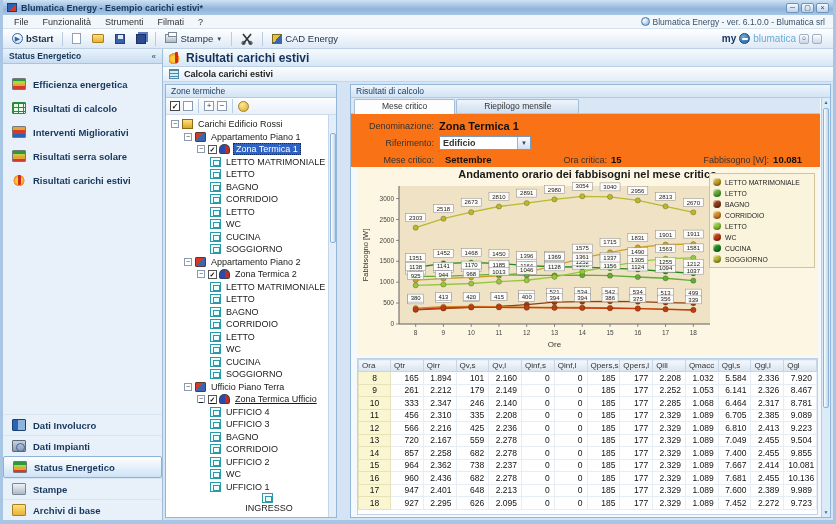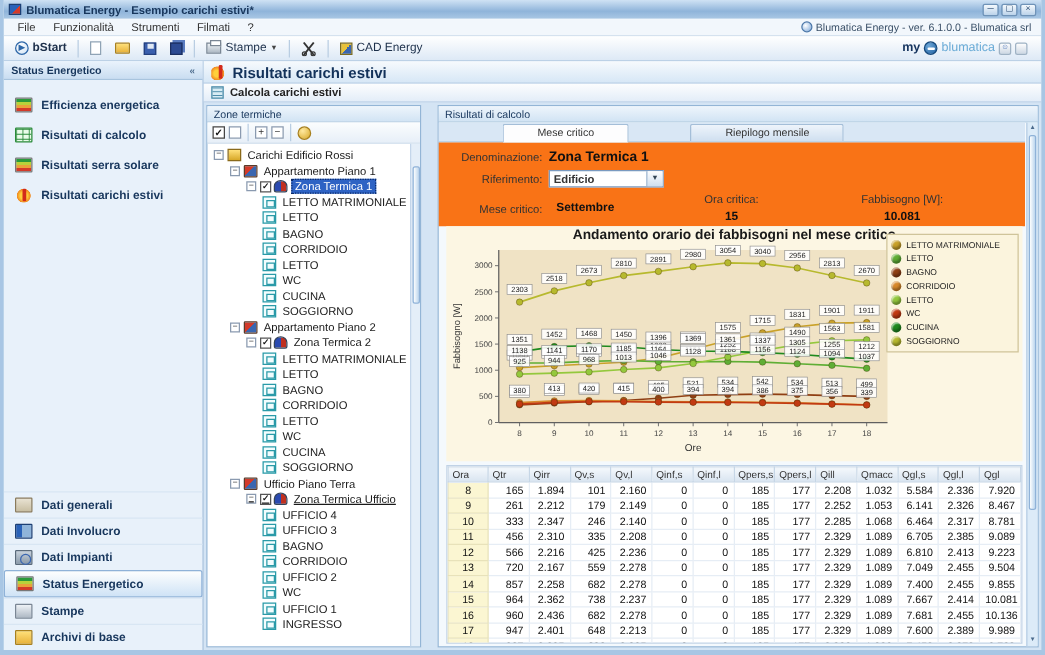--- a/index.html
+++ b/index.html
@@ -92,32 +92,32 @@
   .node-label.selected{background:#2e63c4;color:#fff;border:1px dotted #0a2a6a;}
   .tree-scroll{width:8px;background:#e4eef8;border-left:1px solid #c4d6ea;position:relative;flex:0 0 auto;}
   .tree-thumb{position:absolute;left:1px;top:18px;width:6px;height:110px;background:linear-gradient(90deg,#fdfefe,#bcd6ee);border:1px solid #8fb2d8;border-radius:2px;}
   
   .results-panel{flex:1;background:#f4f9fd;border:1px solid #93b5d6;display:flex;flex-direction:column;min-width:0;position:relative;}
   .results-body{flex:1;display:flex;flex-direction:column;min-height:0;padding-right:10px;}
   .rp-scroll{position:absolute;right:0;top:13px;bottom:0;width:9px;background:#dcebf8;border-left:1px solid #b6cde4;}
   .rp-thumb{position:absolute;left:1px;top:10px;width:6px;height:300px;background:linear-gradient(90deg,#fdfefe,#bcd6ee);border:1px solid #8fb2d8;border-radius:2px;}
   .rp-arrow{position:absolute;left:0;width:8px;height:9px;font-size:5px;text-align:center;line-height:9px;color:#4a6a8c;}
   .tabs{height:16px;background:#d9e7f5;border-bottom:1px solid #b2cbe2;display:flex;align-items:flex-end;gap:1px;padding:2px 3px 0;flex:0 0 auto;}
-  .tab{font-size:8.5px;color:#333;padding:1px 27px 2px;background:linear-gradient(#eef4fb,#cfdff0);border:1px solid #a4bed8;border-bottom:none;border-radius:2px 2px 0 0;margin-left:48px;}
+  .tab{font-size:8.5px;color:#333;padding:1px 27px 2px;background:linear-gradient(#eef4fb,#cfdff0);border:1px solid #a4bed8;border-bottom:none;border-radius:2px 2px 0 0;}
   .tab.active{background:#fdfdfe;position:relative;top:1px;padding-bottom:3px;}
   .fields{padding:6px 4px 2px 10px;font-size:9px;color:#333;flex:0 0 auto;background:#f97316;}
   .frow{display:flex;align-items:center;margin-bottom:4px;}
   .flabel{width:78px;text-align:right;padding-right:5px;flex:0 0 auto;color:#333;}
   .fvalue-big{font-size:11px;font-weight:bold;color:#111;}
   .fvalue-bold{font-size:9.5px;font-weight:bold;color:#111;}
   .dropdown{width:92px;height:14px;border:1px solid #7a9ac0;background:#fff;display:flex;align-items:center;}
   .dropdown .dval{flex:1;font-size:9px;font-weight:bold;padding-left:3px;}
   .dbtn{width:13px;height:100%;background:linear-gradient(#fdfdfe,#cfdff0);border-left:1px solid #9ab4d0;font-size:6px;text-align:center;line-height:12px;color:#345;}
   .frow3{display:flex;align-items:center;gap:6px;}
-  .fgroup{display:flex;align-items:center;gap:4px;flex-direction:column;}
+  .fgroup{display:flex;align-items:center;gap:4px;}
   .fgroup .flabel2{color:#333;}
   .spacer1{width:60px;}.spacer2{width:70px;}
   
   .chart-area{margin:0 2px 0 6px;background:#fcf6e3;position:relative;flex:0 0 auto;height:188px;}
   .chart-title{text-align:center;font-size:11px;font-weight:bold;color:#1a1a1a;padding-top:1px;}
   .legend{position:absolute;right:3px;top:6px;width:106px;background:#fbf4dd;border:1px solid #cfc49a;padding:4px 3px;display:flex;flex-direction:column;gap:3px;}
   .legend-item{display:flex;align-items:center;gap:4px;font-size:6.8px;color:#222;}
   .legend-dot{width:8px;height:8px;border-radius:50%;flex:0 0 auto;box-shadow:inset -1px -2px 2px rgba(0,0,0,.35), inset 1px 1px 1px rgba(255,255,255,.6);}
   
   .table-wrap{flex:1;margin:3px 2px 2px 6px;background:#fff;border:1px solid #c0d2e6;overflow:hidden;min-height:0;}
@@ -212,33 +212,33 @@
       <div class="sidebar-items" id="sidebar-items">
           <div class="side-item">
             <span class="sb-ico ic-energy"></span>
             <span>Efficienza energetica</span>
           </div>
           <div class="side-item">
             <span class="sb-ico ic-table"></span>
             <span>Risultati di calcolo</span>
           </div>
           <div class="side-item">
+            <span class="sb-ico ic-improve"></span>
+            <span>Interventi Migliorativi</span>
+          </div>
+          <div class="side-item">
             <span class="sb-ico ic-energy"></span>
             <span>Risultati serra solare</span>
           </div>
           <div class="side-item">
             <span class="sb-ico ic-flame"></span>
             <span>Risultati carichi estivi</span>
           </div>
         </div>
       <div class="sidebar-bottom" id="sidebar-bottom">
-          <div class="sideb-item">
-            <span class="sb-ico ic-house"></span>
-            <span>Dati generali</span>
-          </div>
           <div class="sideb-item">
             <span class="sb-ico ic-wall"></span>
             <span>Dati Involucro</span>
           </div>
           <div class="sideb-item">
             <span class="sb-ico ic-plant"></span>
             <span>Dati Impianti</span>
           </div>
           <div class="sideb-item active">
             <span class="sb-ico ic-energy"></span>
@@ -405,21 +405,21 @@
                   <span class="node-label">UFFICIO 2</span>
                 </div>
                 <div class="tree-row" style="padding-left: 41px;">
                   <span class="ti ti-room"></span>
                   <span class="node-label">WC</span>
                 </div>
                 <div class="tree-row" style="padding-left: 41px;">
                   <span class="ti ti-room"></span>
                   <span class="node-label">UFFICIO 1</span>
                 </div>
-                <div class="tree-row" style="padding-left: 41px;">
+                <div class="tree-row" style="padding-left: 41px; flex-direction: column;">
                   <span class="ti ti-room"></span>
                   <span class="node-label">INGRESSO</span>
                 </div>
               </div>
             <div class="tree-scroll">
                 <div class="tree-thumb"></div>
               </div>
           </div>
         </div>
 

